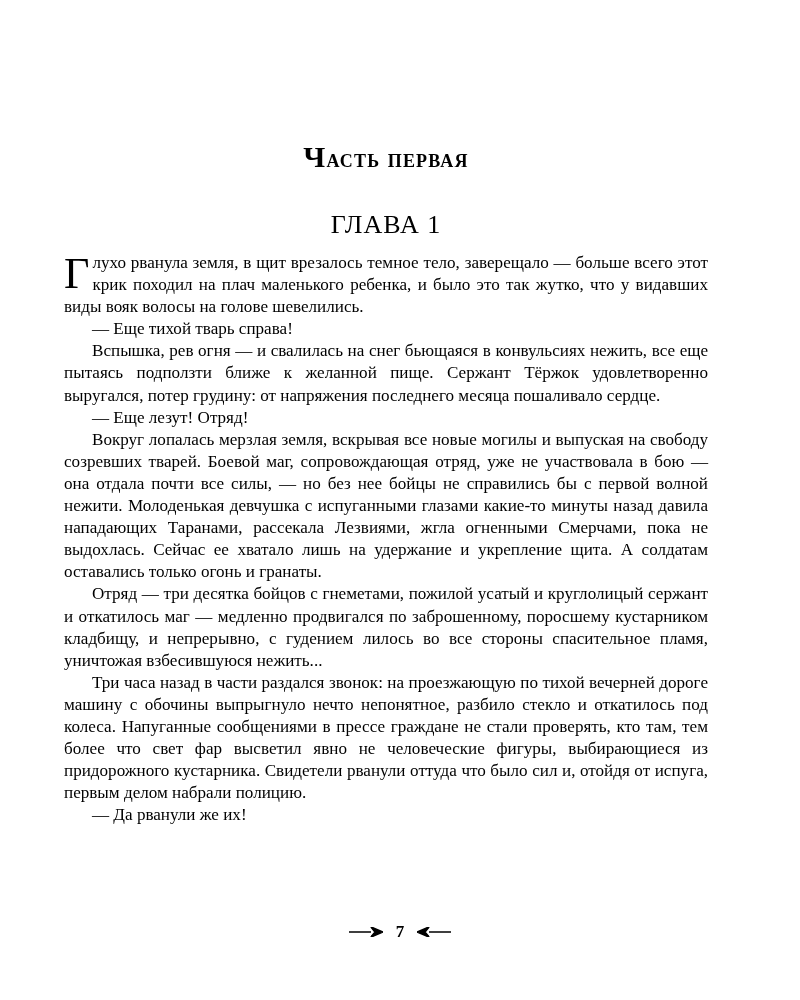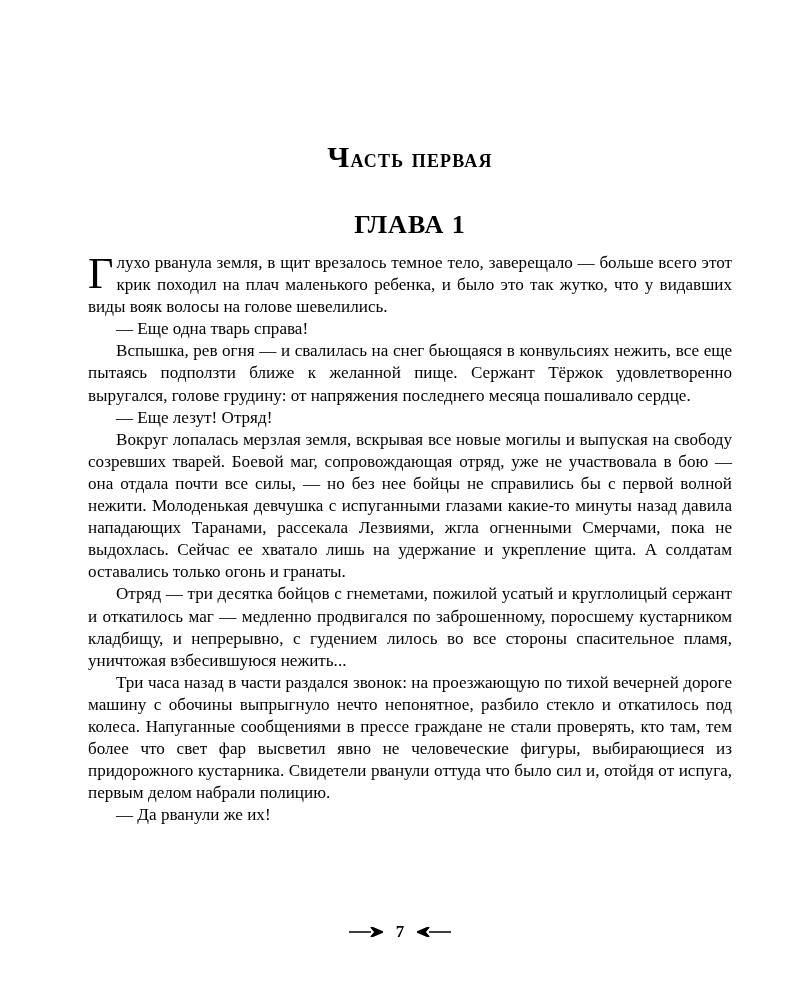--- a/index.html
+++ b/index.html
@@ -16,42 +16,42 @@
   }
   .page {
     position: relative;
     width: 800px;
     height: 1000px;
     box-sizing: border-box;
     padding: 0;
   }
   .content {
     position: absolute;
-    left: 88px;
+    left: 64px;
     top: 0;
     width: 644px;
   }
   .part-title {
     text-align: center;
     margin-top: 140px;
     font-size: 25px;
     font-weight: bold;
     letter-spacing: 1.2px;
     font-variant: small-caps;
     text-transform: lowercase;
   }
   .part-title .first {
     font-size: 30px;
     text-transform: uppercase;
   }
   .chapter-title {
     text-align: center;
     margin-top: 36px;
     font-size: 26px;
-    font-weight: bold;
+    font-weight: normal;
     letter-spacing: 1px;
     font-variant: small-caps;
   }
   .body-text {
     margin-top: 12px;
     font-size: 17.1px;
     line-height: 22.1px;
     text-align: justify;
     text-justify: inter-word;
     hyphens: manual;
@@ -104,22 +104,22 @@
   <div class="content">
 
     <div class="part-title">
       <span class="first">Ч</span><span>АСТЬ ПЕРВАЯ</span>
     </div>
 
     <div class="chapter-title">ГЛАВА 1</div>
 
     <div class="body-text">
       <p class="first-para"><span class="dropcap">Г</span><span>лухо рванула земля, в щит врезалось темное тело, заверещало — больше всего этот крик походил на плач маленького ребенка, и было это так жутко, что у видавших виды вояк волосы на голове шевелились.</span></p>
-      <p>— Еще одна тварь справа!</p>
-      <p>Вспышка, рев огня — и свалилась на снег бьющаяся в конвульсиях нежить, все еще пытаясь подползти ближе к желанной пище. Сержант Тёржок удовлетворенно выругался, голове грудину: от напряжения последнего месяца пошаливало сердце.</p>
+      <p>— Еще тихой тварь справа!</p>
+      <p>Вспышка, рев огня — и свалилась на снег бьющаяся в конвульсиях нежить, все еще пытаясь подползти ближе к желанной пище. Сержант Тёржок удовлетворенно выругался, потер грудину: от напряжения последнего месяца пошаливало сердце.</p>
       <p>— Еще лезут! Отряд!</p>
       <p>Вокруг лопалась мерзлая земля, вскрывая все новые могилы и выпуская на свободу созревших тварей. Боевой маг, сопровождающая отряд, уже не участвовала в бою — она отдала почти все силы, — но без нее бойцы не справились бы с первой волной нежити. Молоденькая девчушка с испуганными глазами какие-то минуты назад давила нападающих Таранами, рассекала Лезвиями, жгла огненными Смерчами, пока не выдохлась. Сейчас ее хватало лишь на удержание и укрепление щита. А солдатам оставались только огонь и гранаты.</p>
       <p>Отряд — три десятка бойцов с гнеметами, пожилой усатый и круглолицый сержант и откатилось маг — медленно продвигался по заброшенному, поросшему кустарником кладбищу, и непрерывно, с гудением лилось во все стороны спасительное пламя, уничтожая взбесившуюся нежить...</p>
       <p>Три часа назад в части раздался звонок: на проезжающую по тихой вечерней дороге машину с обочины выпрыгнуло нечто непонятное, разбило стекло и откатилось под колеса. Напуганные сообщениями в прессе граждане не стали проверять, кто там, тем более что свет фар высветил явно не человеческие фигуры, выбирающиеся из придорожного кустарника. Свидетели рванули оттуда что было сил и, отойдя от испуга, первым делом набрали полицию.</p>
       <p>— Да рванули же их!</p>
     </div>
   </div>
 
   <div class="folio">
     <span class="orn orn-left">

